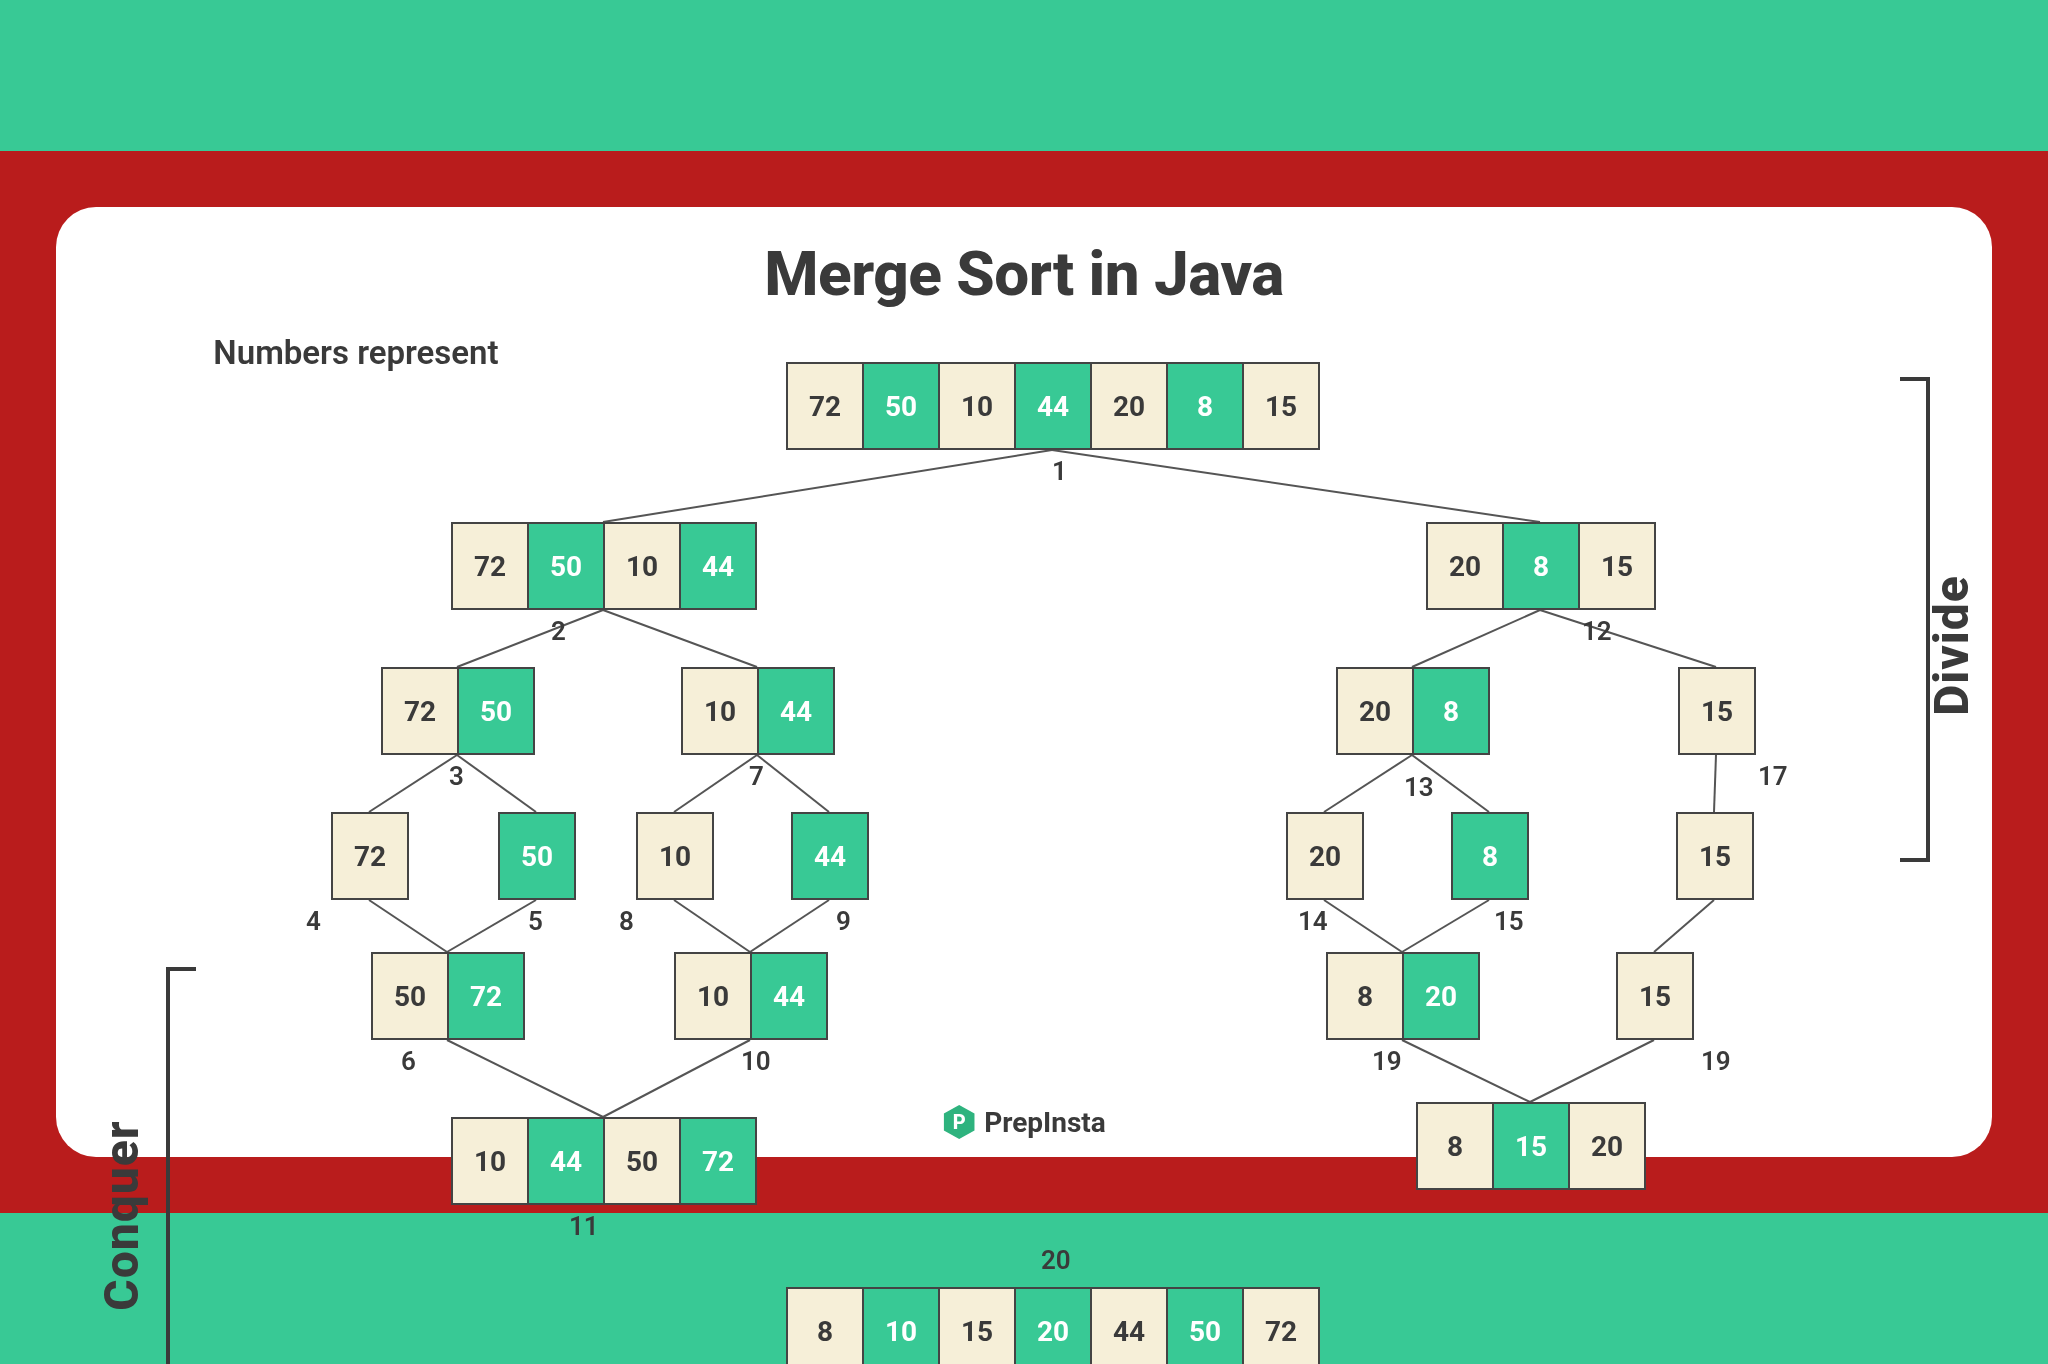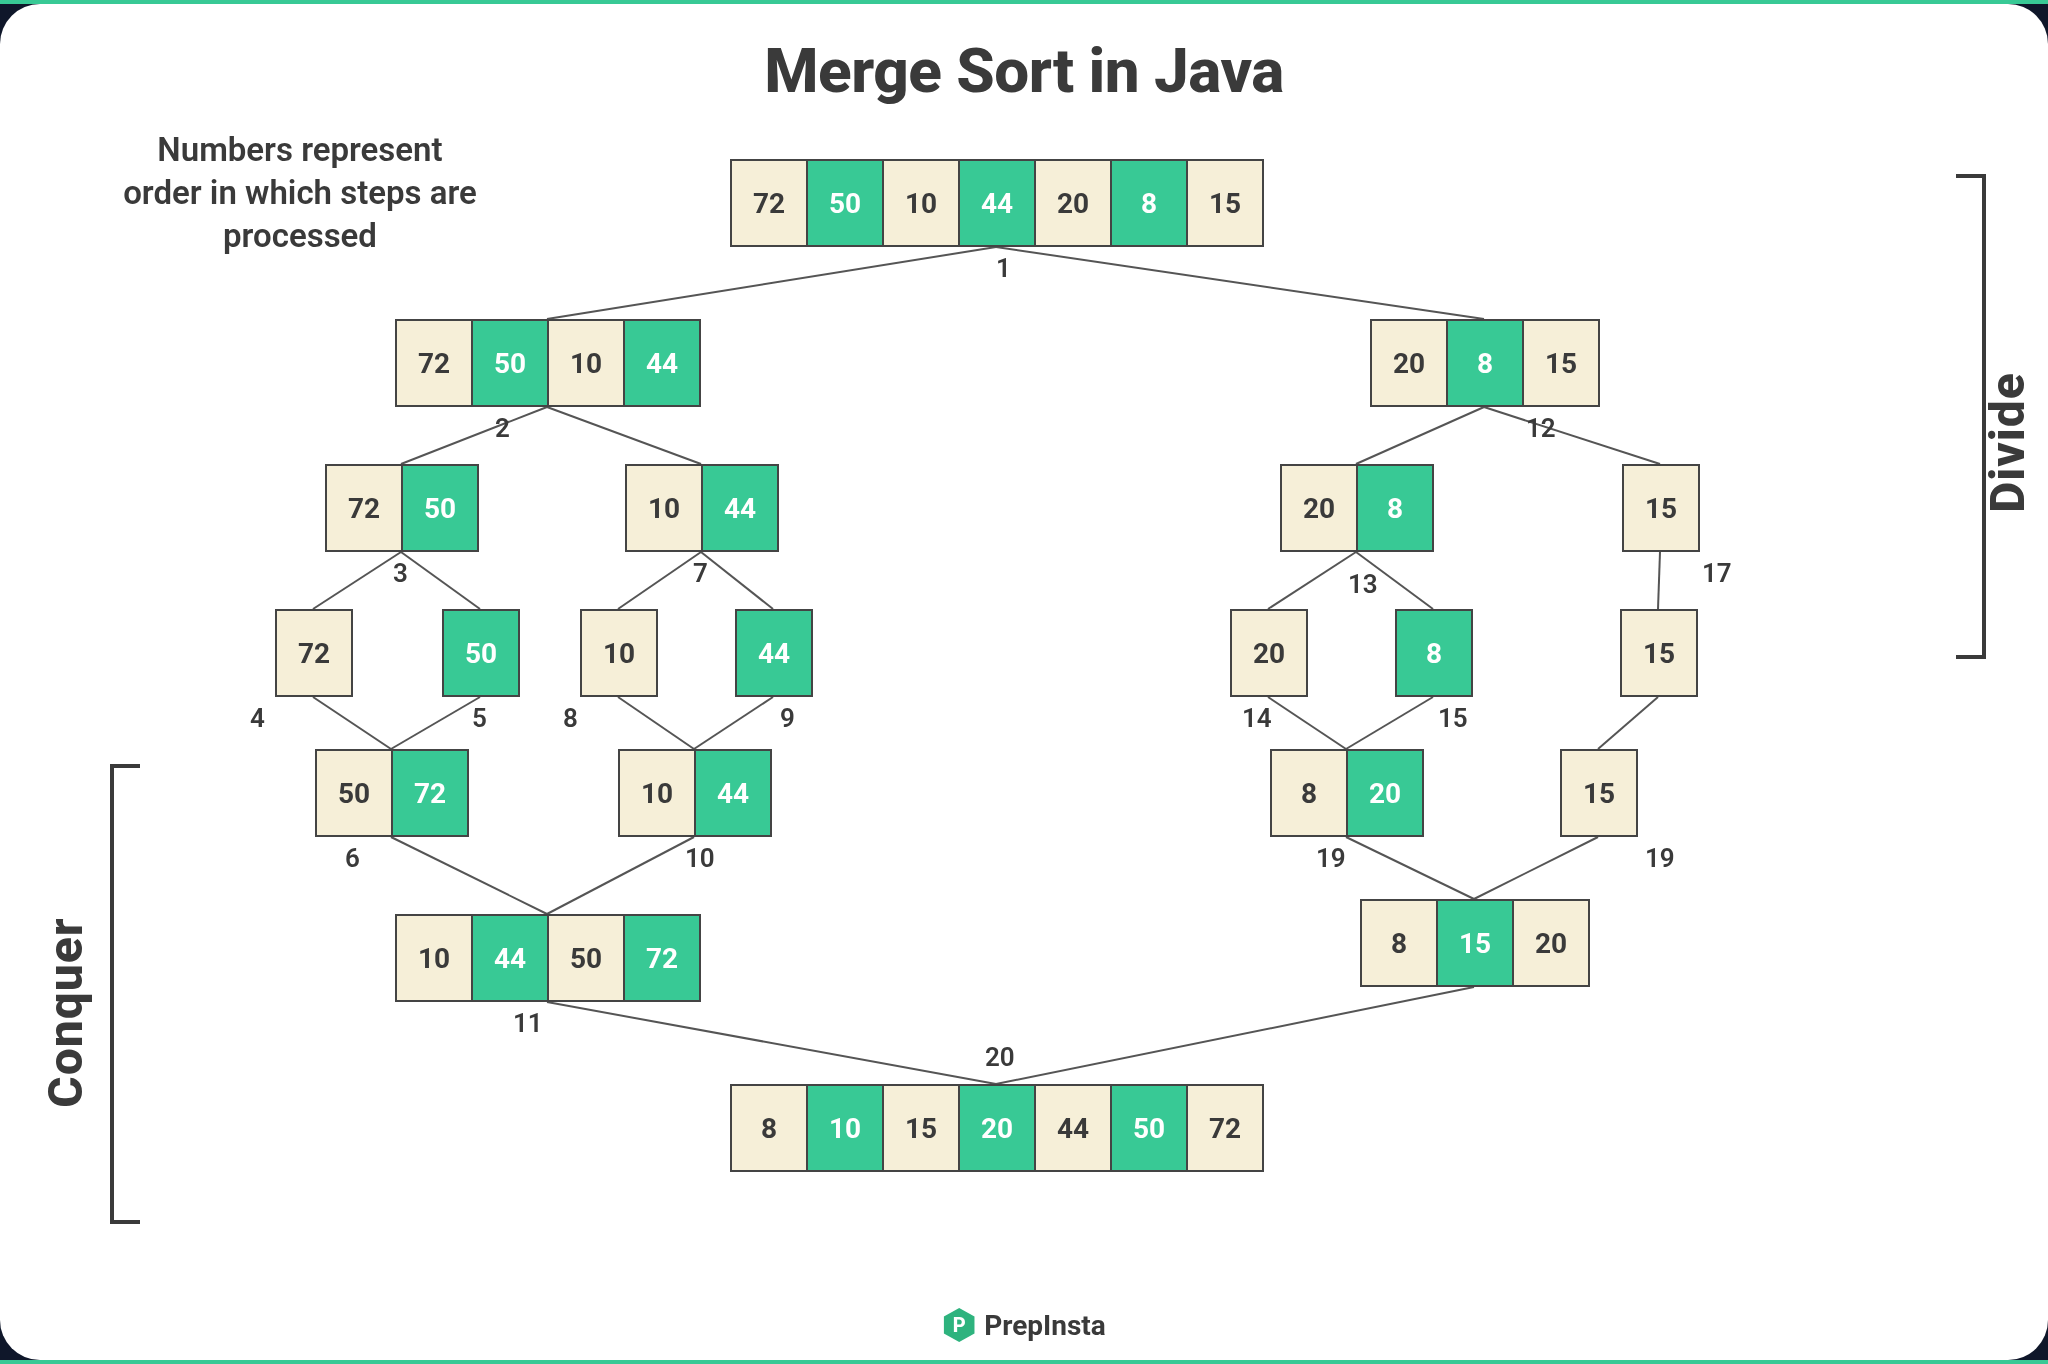--- a/index.html
+++ b/index.html
@@ -7,22 +7,23 @@
   body {
     background: #38c995;
     font-family: "Segoe UI", -apple-system, BlinkMacSystemFont, Roboto, Helvetica, Arial, sans-serif;
     display: flex;
     align-items: center;
     justify-content: center;
     min-height: 100vh;
   }
   .outer {
     width: 2048px;
-    height: 1356px;
-    background: #0f172a;
+    height: 1062px;
+    background: #b91c1c;
+    padding: 56px;
     position: relative;
   }
   .card {
     width: 100%;
     height: 100%;
     background: #ffffff;
     border-radius: 40px;
     position: relative;
   }
   .title {
@@ -112,21 +113,20 @@
 </head>
 <body>
 
 <div class="outer">
   <div class="card">
 
     <div class="title">Merge Sort in Java</div>
 
     <div class="note">
       <div>Numbers represent</div>
-      <div>order in which steps are processed</div>
     </div>
 
     <svg class="canvas" id="edge-canvas">
         <line x1="996" y1="243" x2="547" y2="315" stroke="#555" stroke-width="2"></line>
         <line x1="996" y1="243" x2="1484" y2="315" stroke="#555" stroke-width="2"></line>
         <line x1="547" y1="403" x2="401" y2="460" stroke="#555" stroke-width="2"></line>
         <line x1="547" y1="403" x2="701" y2="460" stroke="#555" stroke-width="2"></line>
         <line x1="401" y1="548" x2="313" y2="605" stroke="#555" stroke-width="2"></line>
         <line x1="401" y1="548" x2="480" y2="605" stroke="#555" stroke-width="2"></line>
         <line x1="701" y1="548" x2="618" y2="605" stroke="#555" stroke-width="2"></line>

